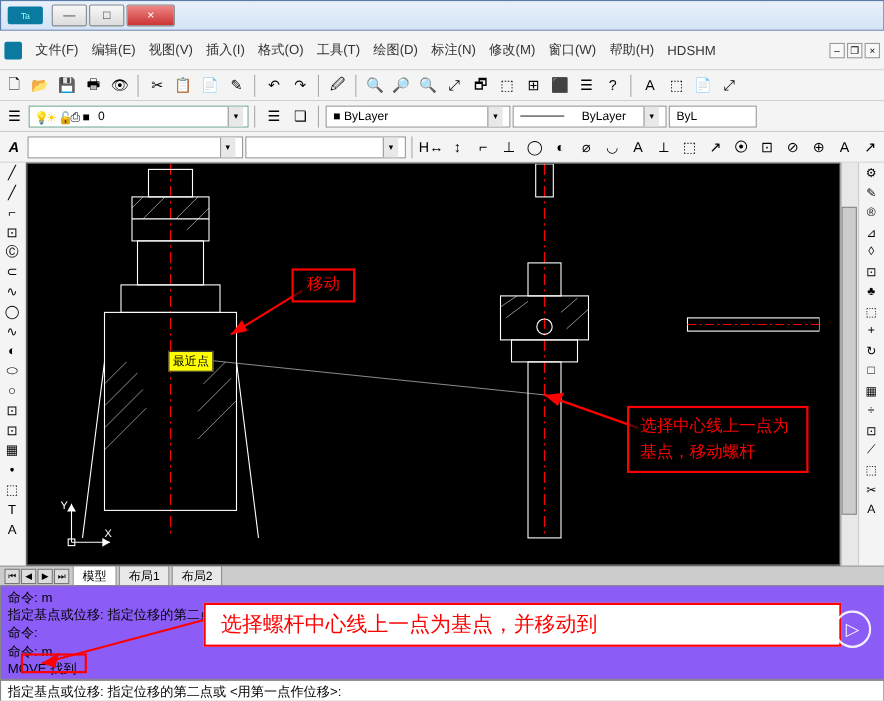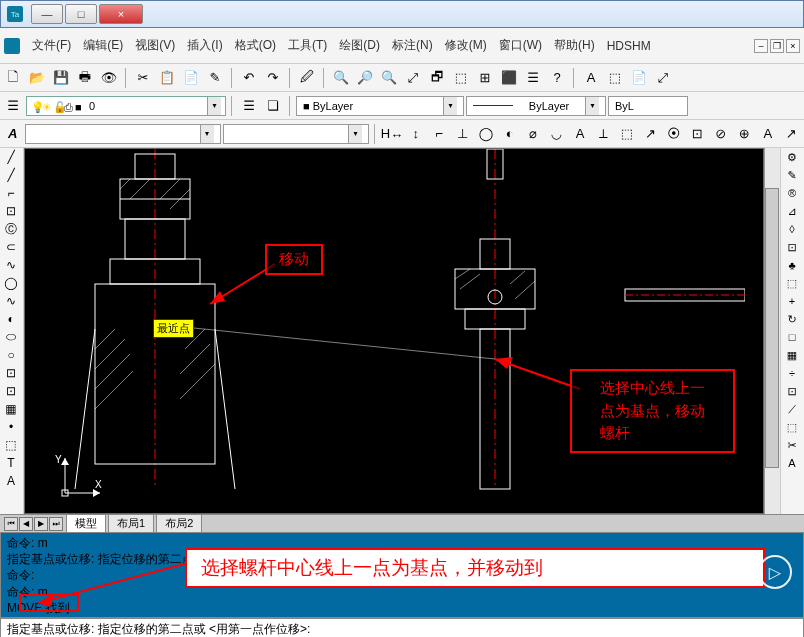--- a/index.html
+++ b/index.html
@@ -1,20 +1,20 @@
 <!DOCTYPE html>
 <html><head>
 <meta charset="utf-8">
 <style>
 * { margin: 0; padding: 0; box-sizing: border-box; font-family: "Microsoft YaHei", SimSun, sans-serif; }
 body { width: 804px; height: 637px; background: #f0f0f0; font-size: 12px; overflow: hidden; position: relative; }
 
 
 .titlebar { height: 28px; background: linear-gradient(#e8f0fa, #d4e4f7); display: flex; align-items: center; border: 1px solid #5a7ba8; }
-.titlebar .icon { width: 16px; height: 16px; background: #0a7aa0; margin: 0 6px; display: inline-flex; align-items: center; justify-content: center; font-size: 8px; color: #9fe; border-radius: 2px; }
+.titlebar .icon { width: 32px; height: 16px; background: #0a7aa0; margin: 0 6px; display: inline-flex; align-items: center; justify-content: center; font-size: 8px; color: #9fe; border-radius: 2px; }
 .titlebar .title { flex: 1; color: #333; font-size: 12px; }
 .win-controls { display: flex; gap: 0; }
 .win-btn { width: 32px; height: 20px; border: 1px solid #888; background: linear-gradient(#f8f8f8,#dcdcdc); display: flex; align-items: center; justify-content: center; font-size: 11px; margin-left: 2px; border-radius: 2px; }
 .win-btn.min { color: #333; }
 .win-btn.max { color: #333; }
 .win-btn.close { width: 44px; background: linear-gradient(#e88,#c33); color: #fff; }
 
 
 .menubar { height: 36px; background: #f4f4f4; border-bottom: 1px solid #ccc; display: flex; align-items: center; padding: 0 4px; }
 .menubar .appicon { width: 16px; height: 16px; background: #0a7aa0; margin-right: 6px; border-radius: 2px; }
@@ -39,31 +39,31 @@
 .left-tools .tb-btn { width: 22px; height: 18px; font-size: 12px; }
 .canvas-wrap { flex: 1; background: #000; position: relative; overflow: hidden; border: 1px solid #666; }
 .right-tools { width: 24px; background: #f4f4f4; display: flex; flex-direction: column; border-left: 1px solid #ccc; }
 .right-tools .tb-btn { width: 22px; height: 18px; font-size: 11px; }
 .scroll-v { width: 16px; background: #e8e8e8; border-left: 1px solid #999; position: relative; }
 .scroll-v .thumb { position: absolute; width: 14px; background: #ccc; border: 1px solid #888; left: 0; top: 40px; height: 280px; }
 
 
 .ucs-icon { position: absolute; left: 30px; bottom: 10px; }
 .canvas-label { position: absolute; background: #ff0; color: #000; padding: 1px 3px; font-size: 11px; border: 1px solid #333; }
-.red-box { position: absolute; border: 2px solid #f00; background: rgba(0,0,0,0.6); padding: 6px 28px; }
+.red-box { position: absolute; border: 2px solid #f00; background: rgba(0,0,0,0.6); padding: 6px 10px; }
 .red-box-text { color: #f00; font-size: 15px; line-height: 1.5; }
 
 
 .canvas-tabs { height: 18px; background: #ccc; display: flex; align-items: center; padding: 0 4px; font-size: 11px; border-top: 1px solid #888; }
 .canvas-tabs .ctab-btn { width: 14px; height: 14px; border: 1px solid #777; background: #ddd; margin-right: 1px; font-size: 8px; display: flex; align-items: center; justify-content: center; }
 .canvas-tabs .ctab { padding: 1px 8px; background: #e8e8e8; border: 1px solid #888; margin-left: 2px; }
 .canvas-tabs .ctab.active { background: #fff; }
 
 
-.command-area { background: #0369a1; border: 1px solid #888; padding: 2px 6px; font-size: 12px; line-height: 1.35; font-family: SimSun,monospace; height: 86px; overflow: hidden; position: relative; }
+.command-area { background: #8b5cf6; border: 1px solid #888; padding: 2px 6px; font-size: 12px; line-height: 1.35; font-family: SimSun,monospace; height: 86px; overflow: hidden; position: relative; }
 .command-line { height: 22px; background: #fff; border: 1px solid #888; padding: 2px 6px; font-size: 12px; font-family: SimSun,monospace; display: flex; align-items: center; }
 
 
 .red-anno { position: absolute; border: 2px solid #f00; background: #fff; padding: 5px 14px; color: #f00; font-size: 19px; z-index: 50; }
 
 
 .statusbar { height: 22px; background: #f4f4f4; border-top: 1px solid #ccc; display: flex; align-items: center; font-size: 11px; padding: 0 4px; }
 .statusbar .coords { min-width: 200px; padding: 0 4px; }
 .statusbar .status-btn { padding: 0 4px; border-left: 1px solid #aaa; height: 18px; display: flex; align-items: center; }
 

